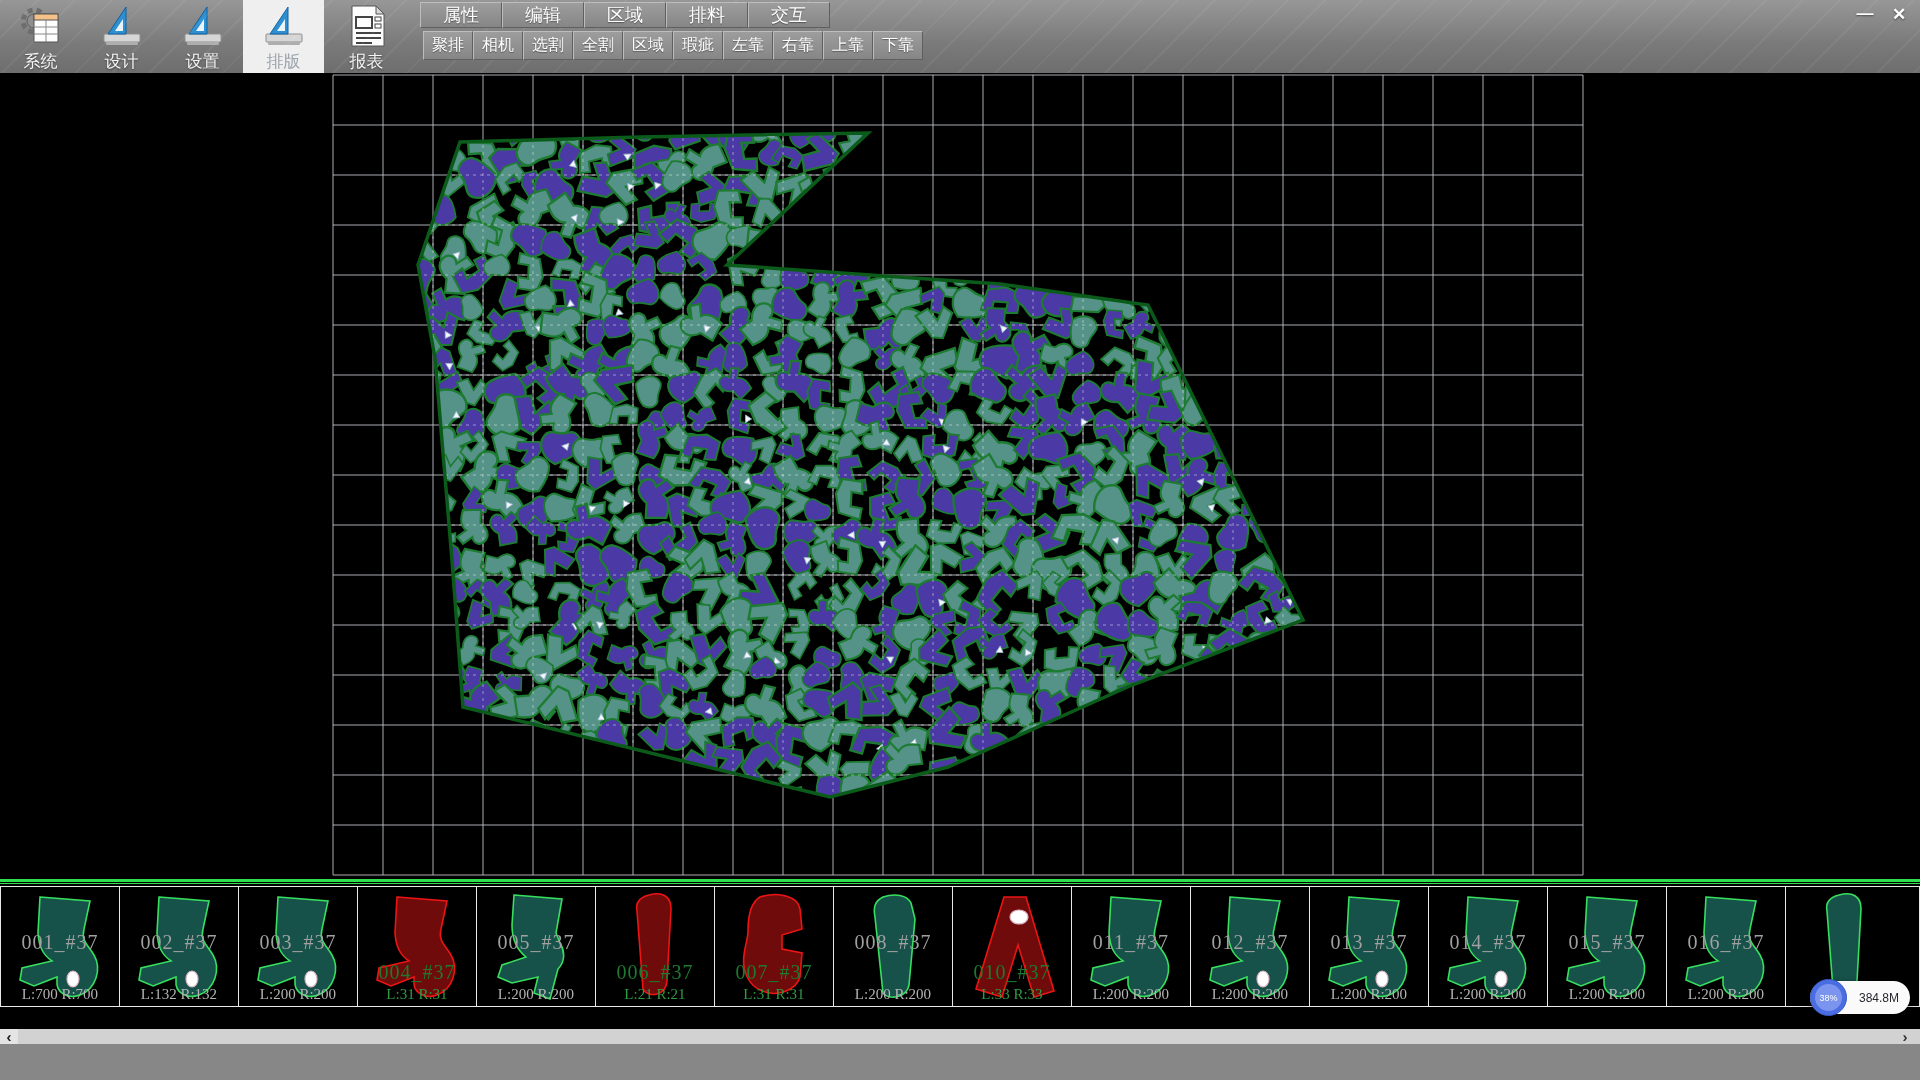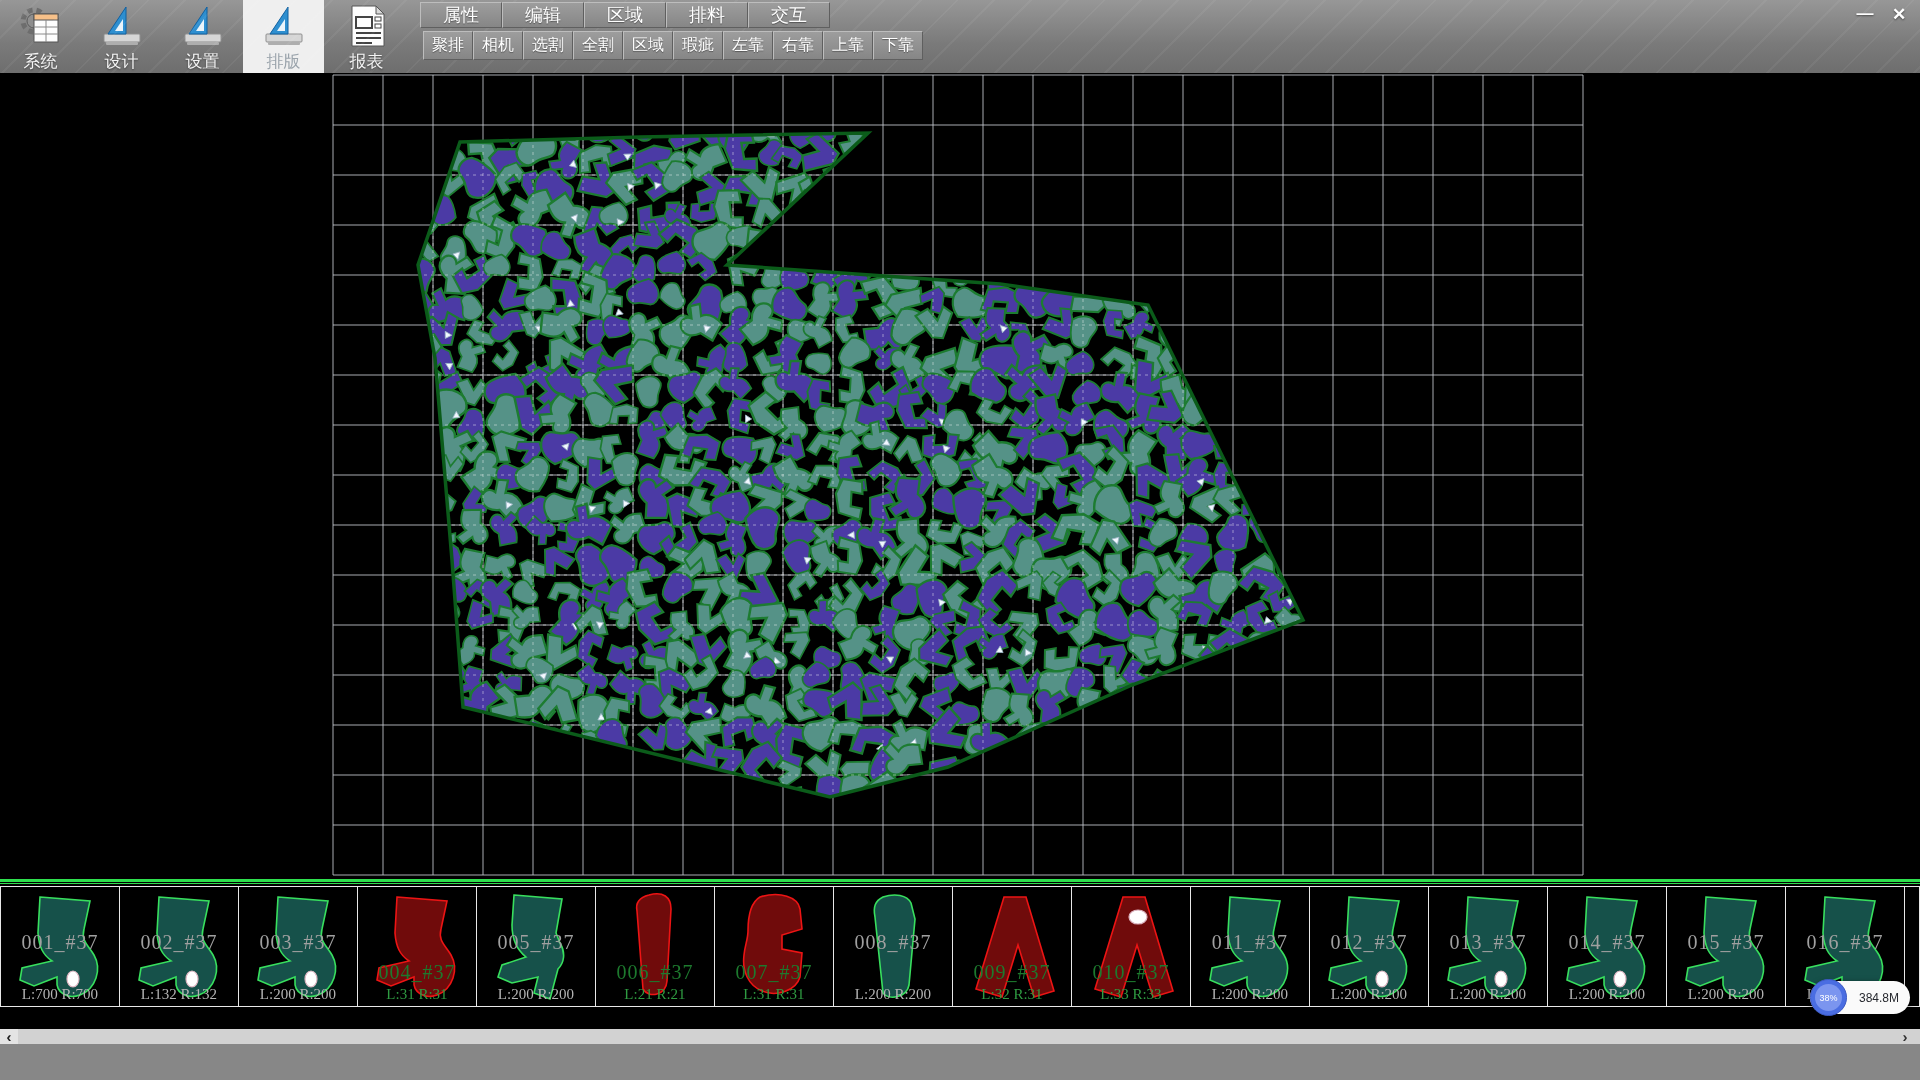--- a/index.html
+++ b/index.html
@@ -1160,27 +1160,20 @@
         <div class="cell tc-gray">
         <svg class="part-svg" width="110" height="116" viewBox="0 0 100 116">
             <use href="#shape-tall2" class="pc-teal"></use>
           </svg>
         <div class="plabel">008_#37</div>
         <div class="pmeta">L:200 R:200</div>
     </div>
         <div class="cell tc-green">
         <svg class="part-svg" width="110" height="116" viewBox="0 0 100 116">
             <use href="#shape-ashape" class="pc-red"></use>
-          </svg>
-        <div class="plabel">009_#37</div>
-        <div class="pmeta">L:32 R:31</div>
-    </div>
-        <div class="cell tc-green">
-        <svg class="part-svg" width="110" height="116" viewBox="0 0 100 116">
-            <use href="#shape-ashape" class="pc-red"></use>
             <ellipse cx="57" cy="28" rx="9" ry="7" class="phole"></ellipse>
           </svg>
         <div class="plabel">010_#37</div>
         <div class="pmeta">L:33 R:33</div>
     </div>
         <div class="cell tc-gray">
         <svg class="part-svg" width="110" height="116" viewBox="0 0 100 116">
             <use href="#shape-boot" class="pc-teal"></use>
           </svg>
         <div class="plabel">011_#37</div>

